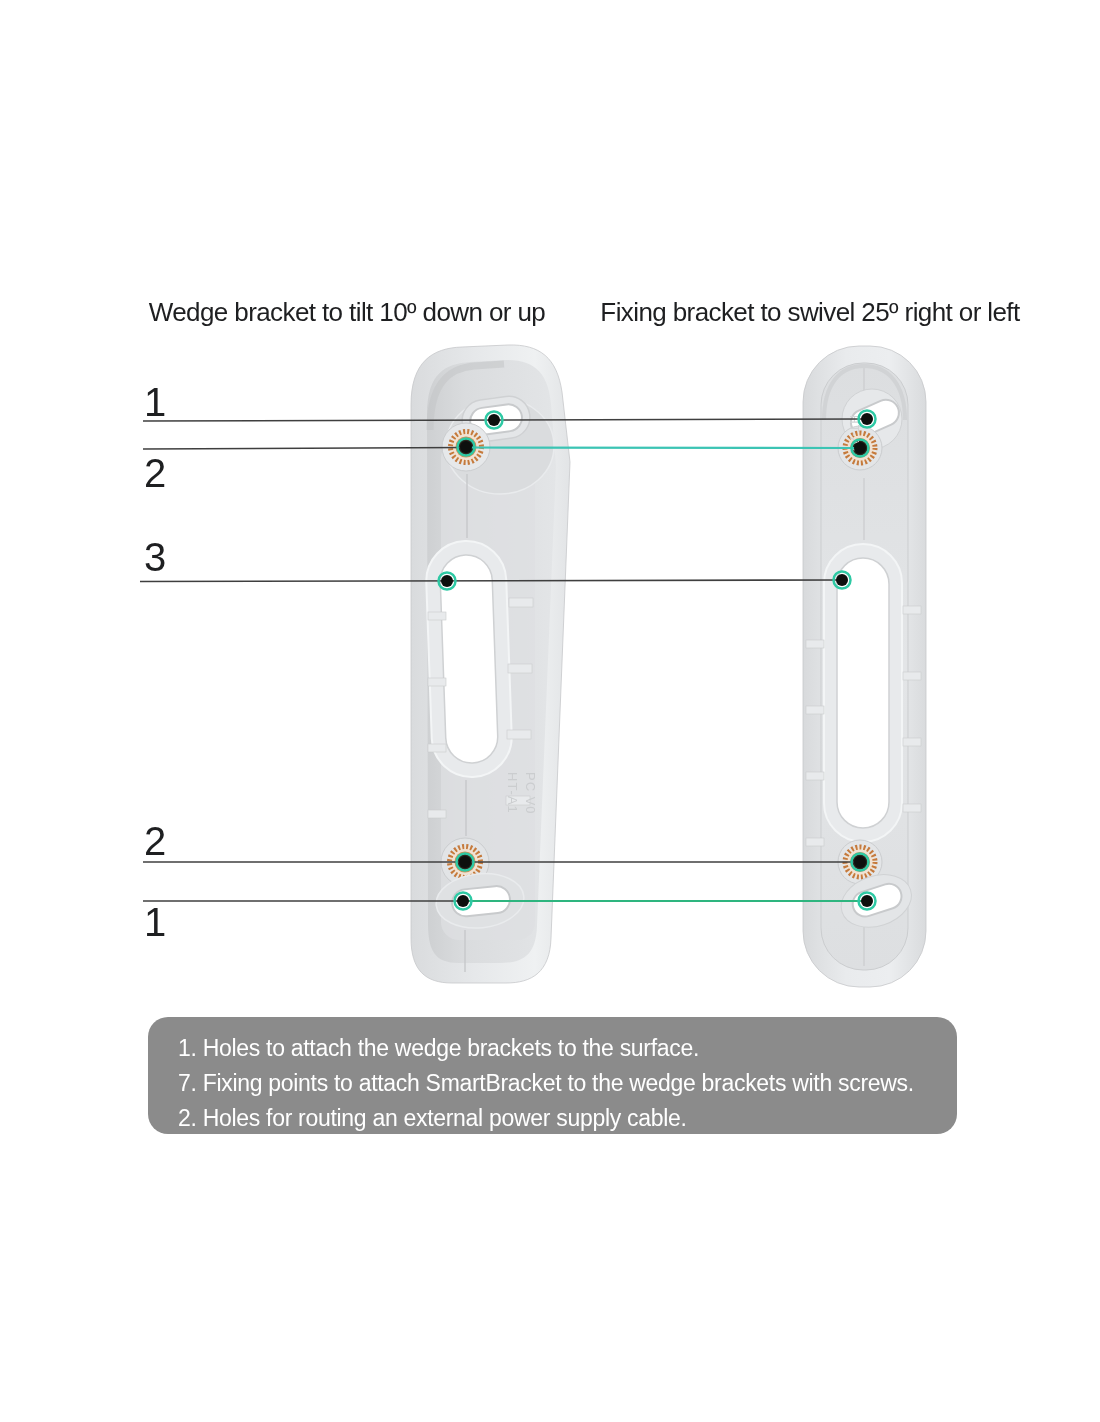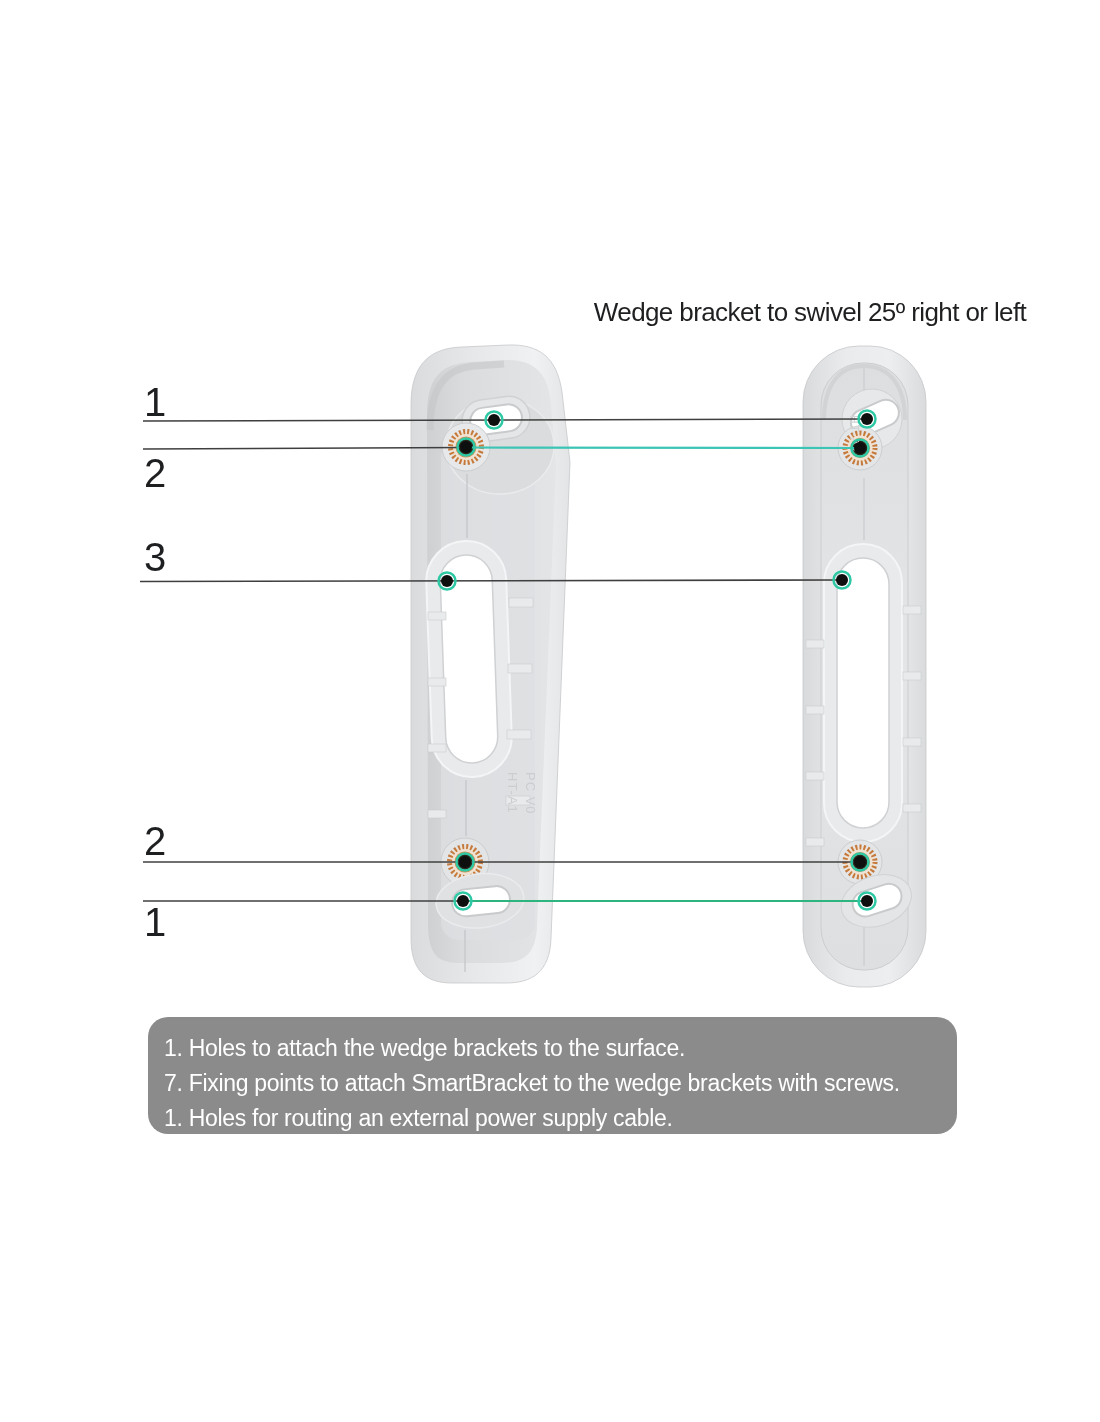--- a/index.html
+++ b/index.html
@@ -10,21 +10,21 @@
          text-align:center;white-space:nowrap;}
   .title-left{left:127px;width:440px;}
   .title-right{left:590px;width:440px;}
   .callout-num{position:absolute;left:144px;font-size:40px;line-height:1;color:#1e1f21;}
   .num-top-1{top:382px;}
   .num-top-2{top:453px;}
   .num-mid-3{top:537px;}
   .num-bot-2{top:821px;}
   .num-bot-1{top:902px;}
   .legend{position:absolute;left:148px;top:1017px;width:809px;height:117px;background:#8b8b8b;
-          border-radius:20px;box-sizing:border-box;padding:14px 18px 0 16px;}
+          border-radius:20px;box-sizing:border-box;padding:14px 18px 0 30px;}
   .legend-line{color:#ffffff;font-size:23px;line-height:35px;letter-spacing:-0.3px;white-space:nowrap;}
 </style>
 </head>
 <body>
 
 <div class="stage">
 
   <svg class="art" viewBox="0 0 1100 1422">
     <defs>
       <linearGradient id="gradL" x1="0" y1="0" x2="1" y2="0">
@@ -207,27 +207,28 @@
         <circle cx="860" cy="862" r="8.5" fill="none" stroke="#2ec9a4" stroke-width="2.5"></circle>
         <circle cx="860" cy="862" r="6" fill="#0d100e"></circle>
       </g>
       <g>
         <circle cx="867" cy="901" r="8.5" fill="none" stroke="#2ec9a4" stroke-width="2.5"></circle>
         <circle cx="867" cy="901" r="6" fill="#0d100e"></circle>
       </g>
     </g>
   </svg>
 
-  <div class="title title-right">Wedge bracket to swivel 25º right or left</div>
+  <div class="title title-left">Wedge bracket to tilt 10º down or up</div>
+  <div class="title title-right">Fixing bracket to swivel 25º right or left</div>
 
   <div class="callout-num num-top-1">1</div>
   <div class="callout-num num-top-2">2</div>
   <div class="callout-num num-mid-3">3</div>
   <div class="callout-num num-bot-2">2</div>
   <div class="callout-num num-bot-1">1</div>
 
   <div class="legend">
     <div class="legend-line">1. Holes to attach the wedge brackets to the surface.</div>
     <div class="legend-line">7. Fixing points to attach SmartBracket to the wedge brackets with screws.</div>
-    <div class="legend-line">1. Holes for routing an external power supply cable.</div>
+    <div class="legend-line">2. Holes for routing an external power supply cable.</div>
   </div>
 
 </div>
 
 </body></html>

